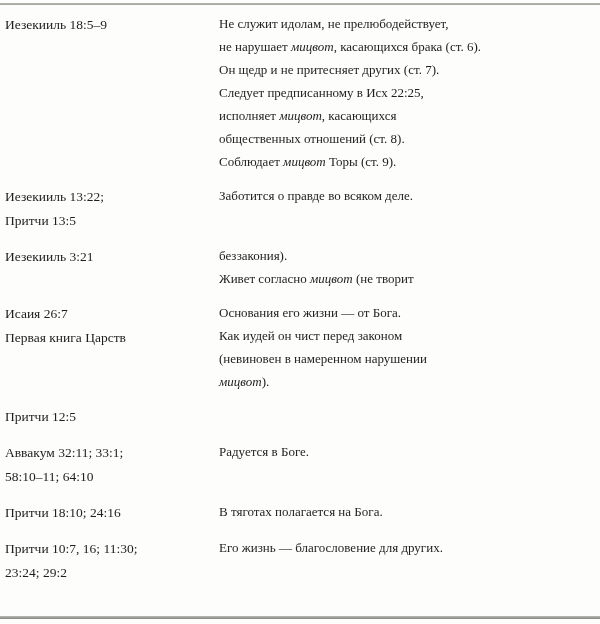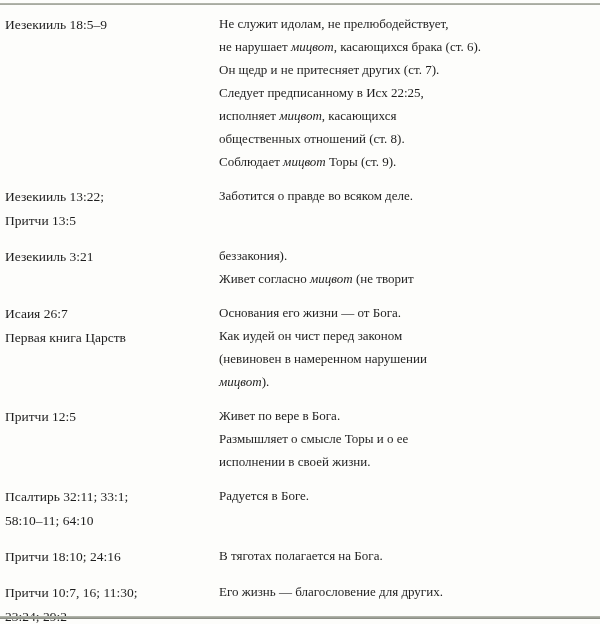--- a/index.html
+++ b/index.html
@@ -109,29 +109,24 @@
           <div class="desc-line"><span class="seg">Основания его жизни — от Бога.</span></div>
           <div class="desc-line"><span class="seg">Как иудей он чист перед законом</span></div>
           <div class="desc-line"><span class="seg">(невиновен в намеренном нарушении</span></div>
           <div class="desc-line"><span class="seg it">мицвот</span><span class="seg">).</span></div>
         </div>
       </div>
       <div class="row">
         <div class="ref-cell">
           <div class="ref-line">Притчи 12:5</div>
         </div>
-        <div class="desc-cell">
-          <div class="desc-line"><span class="seg">Живет по вере в Бога.</span></div>
-          <div class="desc-line"><span class="seg">Размышляет о смысле Торы и о ее</span></div>
-          <div class="desc-line"><span class="seg">исполнении в своей жизни.</span></div>
-        </div>
       </div>
       <div class="row">
         <div class="ref-cell">
-          <div class="ref-line">Псалтирь 32:11; 33:1;</div>
+          <div class="ref-line">Аввакум 32:11; 33:1;</div>
           <div class="ref-line">58:10–11; 64:10</div>
         </div>
         <div class="desc-cell">
           <div class="desc-line"><span class="seg">Радуется в Боге.</span></div>
         </div>
       </div>
       <div class="row">
         <div class="ref-cell">
           <div class="ref-line">Притчи 18:10; 24:16</div>
         </div>

